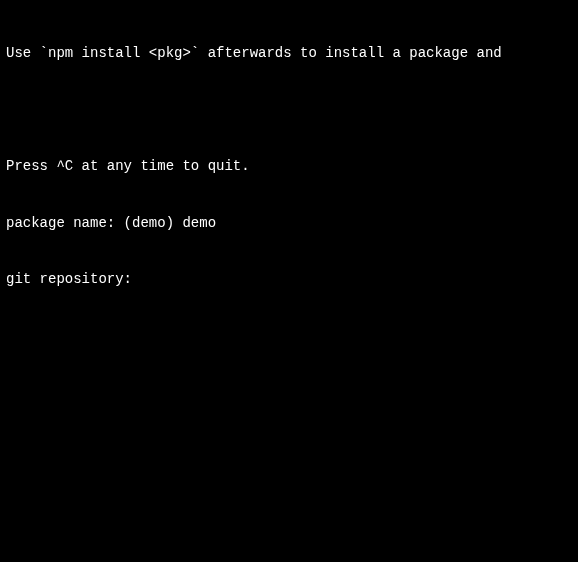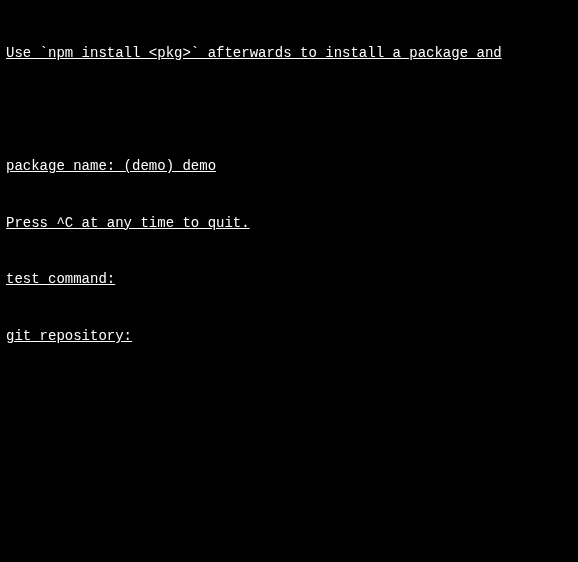--- a/index.html
+++ b/index.html
@@ -18,32 +18,30 @@
       height: 562px;
       overflow: hidden;
     }
     .terminal {
       white-space: pre-wrap;
       word-wrap: break-word;
     }
     .line {
       display: block;
       min-height: 1.35em;
-      text-decoration: underline;
     }
   </style>
 </head>
 <body>
 
 <div class="terminal">
   <span class="line">Use `npm install &lt;pkg&gt;` afterwards to install a package and</span>
   <span class="line"></span>
+  <span class="line">Press ^C at any time to quit.</span>
   <span class="line">package name: (demo) demo</span>
-  <span class="line">Press ^C at any time to quit.</span>
-  <span class="line">test command:</span>
   <span class="line">git repository:</span>
   
   
   
   
   
   
   
   
   

